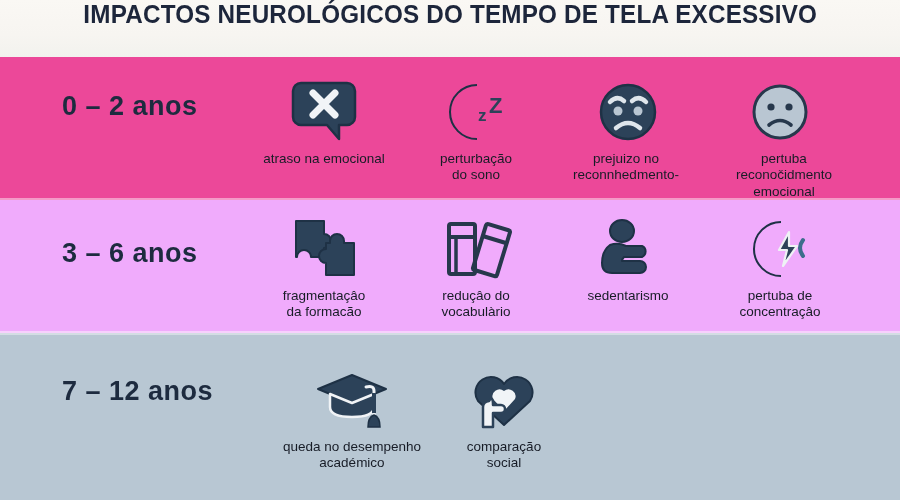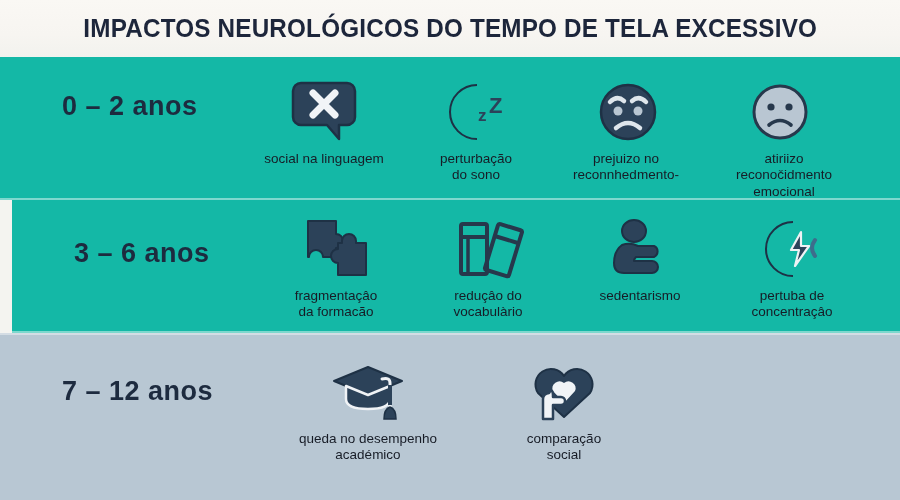--- a/index.html
+++ b/index.html
@@ -11,43 +11,43 @@
   }
   #infographic{
     position:relative;width:900px;height:500px;
     display:flex;flex-direction:column;
   }
 
   
   .header-band{
     height:57px;flex:0 0 57px;
     background:linear-gradient(180deg,#faf8f4 0%,#f7f5f1 60%,#f2f2ee 100%);
-    display:flex;align-items:center;justify-content:center;
+    display:flex;align-items:flex-start;justify-content:center;
     position:relative;
   }
   .header-title{
     font-family:"Liberation Sans","DejaVu Sans",sans-serif;
     font-weight:bold;
     font-size:25px;
     letter-spacing:0.2px;
     color:#1d263b;
     white-space:nowrap;
     transform:scaleX(0.97);
   }
 
   
   .band{
     position:relative;
     display:flex;
     align-items:flex-start;
     box-sizing:border-box;
   }
-  .band-1{height:143px;flex:0 0 143px;background:#14b8a6;}
-  .band-2{height:133px;flex:0 0 133px;background:#14b8a6;margin-left:12px;}
-  .band-3{height:167px;flex:0 0 167px;background:#b8c7d3;}
+  .band-1{height:143px;flex:0 0 143px;background:#ec4899;}
+  .band-2{height:133px;flex:0 0 133px;background:#f0abfc;}
+  .band-3{height:167px;flex:0 0 167px;background:#b8c7d3;gap:28px;}
 
   .band-1::after,.band-2::after{
     content:"";position:absolute;left:0;right:0;bottom:0;height:2px;
     background:rgba(255,255,255,0.45);
   }
   .band-3::before{
     content:"";position:absolute;left:0;right:0;top:0;height:2px;
     background:rgba(255,255,255,0.40);
   }
 
@@ -72,21 +72,21 @@
     align-items:flex-start;
     justify-content:flex-start;
   }
   .item{
     width:152px;
     display:flex;flex-direction:column;align-items:center;
     box-sizing:border-box;
   }
   .band-1 .item{padding-top:22px;}
   .band-2 .item{padding-top:16px;}
-  .band-3 .item{padding-top:26px;margin-left:44px;}
+  .band-3 .item{padding-top:34px;}
 
   .icon{
     width:72px;height:66px;
     display:flex;align-items:center;justify-content:center;
     margin-bottom:6px;
   }
   .icon svg{display:block;overflow:visible;}
 
   .item-label{
     text-align:center;
@@ -124,21 +124,21 @@
     <div class="age-label">0 – 2 anos</div>
     <div class="items">
 
       <div class="item">
         <div class="icon">
           <svg width="66" height="62" viewBox="0 0 66 62">
             <path d="M10 2 H56 A8 8 0 0 1 64 10 V36 A8 8 0 0 1 56 44 H48 L48 58 L36 44 H10 A8 8 0 0 1 2 36 V10 A8 8 0 0 1 10 2 Z" fill="#2c4259" stroke="#1e3145" stroke-width="2.5" stroke-linejoin="round"></path>
             <path d="M22 12 L44 34 M44 12 L22 34" stroke="#f1f4f7" stroke-width="7" stroke-linecap="round"></path>
           </svg>
         </div>
-        <div class="item-label">social na linguagem</div>
+        <div class="item-label">atraso na emocional</div>
       </div>
 
       <div class="item">
         <div class="icon">
           <svg width="70" height="62" viewBox="0 0 70 62">
             <path d="M36 4 A27 27 0 1 0 36 58 A22 22 0 0 1 36 4 Z" fill="#2c4259" stroke="#1e3145" stroke-width="2"></path>
             <text x="37" y="40" font-family="Liberation Sans, sans-serif" font-size="17" font-weight="bold" fill="#2c4259">z</text>
             <text x="48" y="32" font-family="Liberation Sans, sans-serif" font-size="22" font-weight="bold" fill="#2c4259">Z</text>
           </svg>
         </div>
@@ -163,21 +163,21 @@
 
       <div class="item item-overlap-4">
         <div class="icon">
           <svg width="60" height="60" viewBox="0 0 60 60">
             <circle cx="30" cy="30" r="26" fill="#b9c6d2" stroke="#27384c" stroke-width="3"></circle>
             <circle cx="21" cy="25" r="3.6" fill="#27384c"></circle>
             <circle cx="39" cy="25" r="3.6" fill="#27384c"></circle>
             <path d="M19 43 Q30 34 41 43" stroke="#27384c" stroke-width="3.6" fill="none" stroke-linecap="round"></path>
           </svg>
         </div>
-        <div class="item-label">atiriizo
+        <div class="item-label">pertuba
 reconočidmento
 emocional</div>
       </div>
 
     </div>
   </div>
 
   <div class="band band-2">
     <div class="age-label">3 – 6 anos</div>
     <div class="items">

